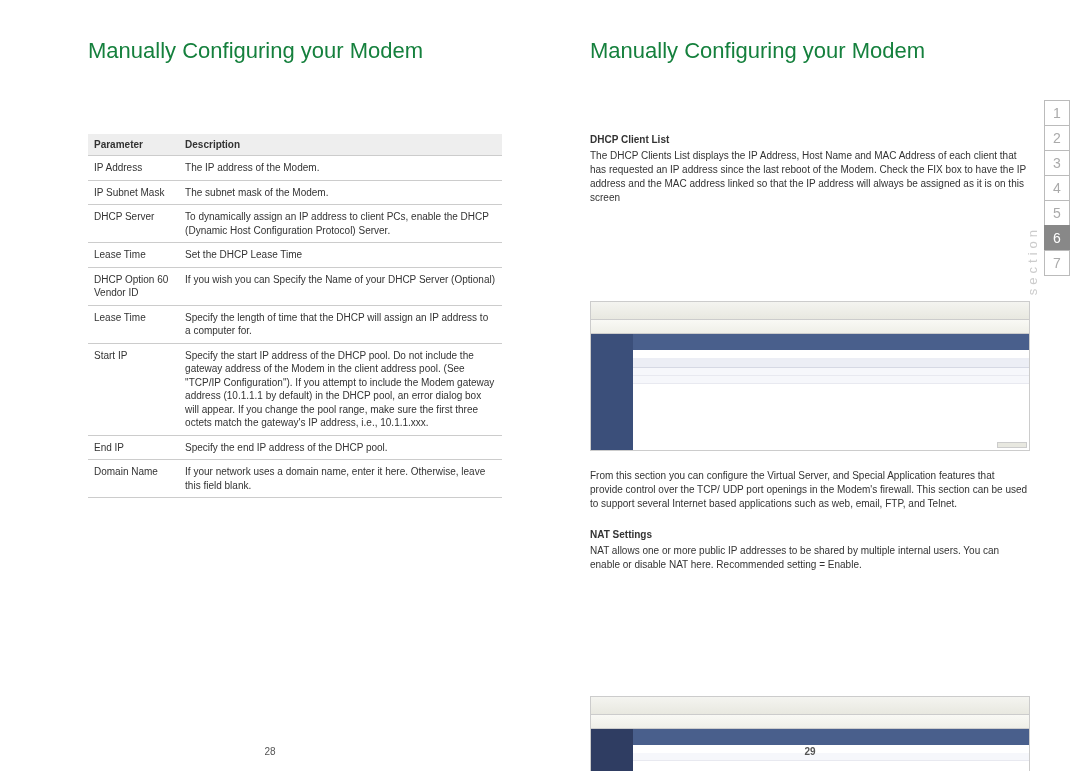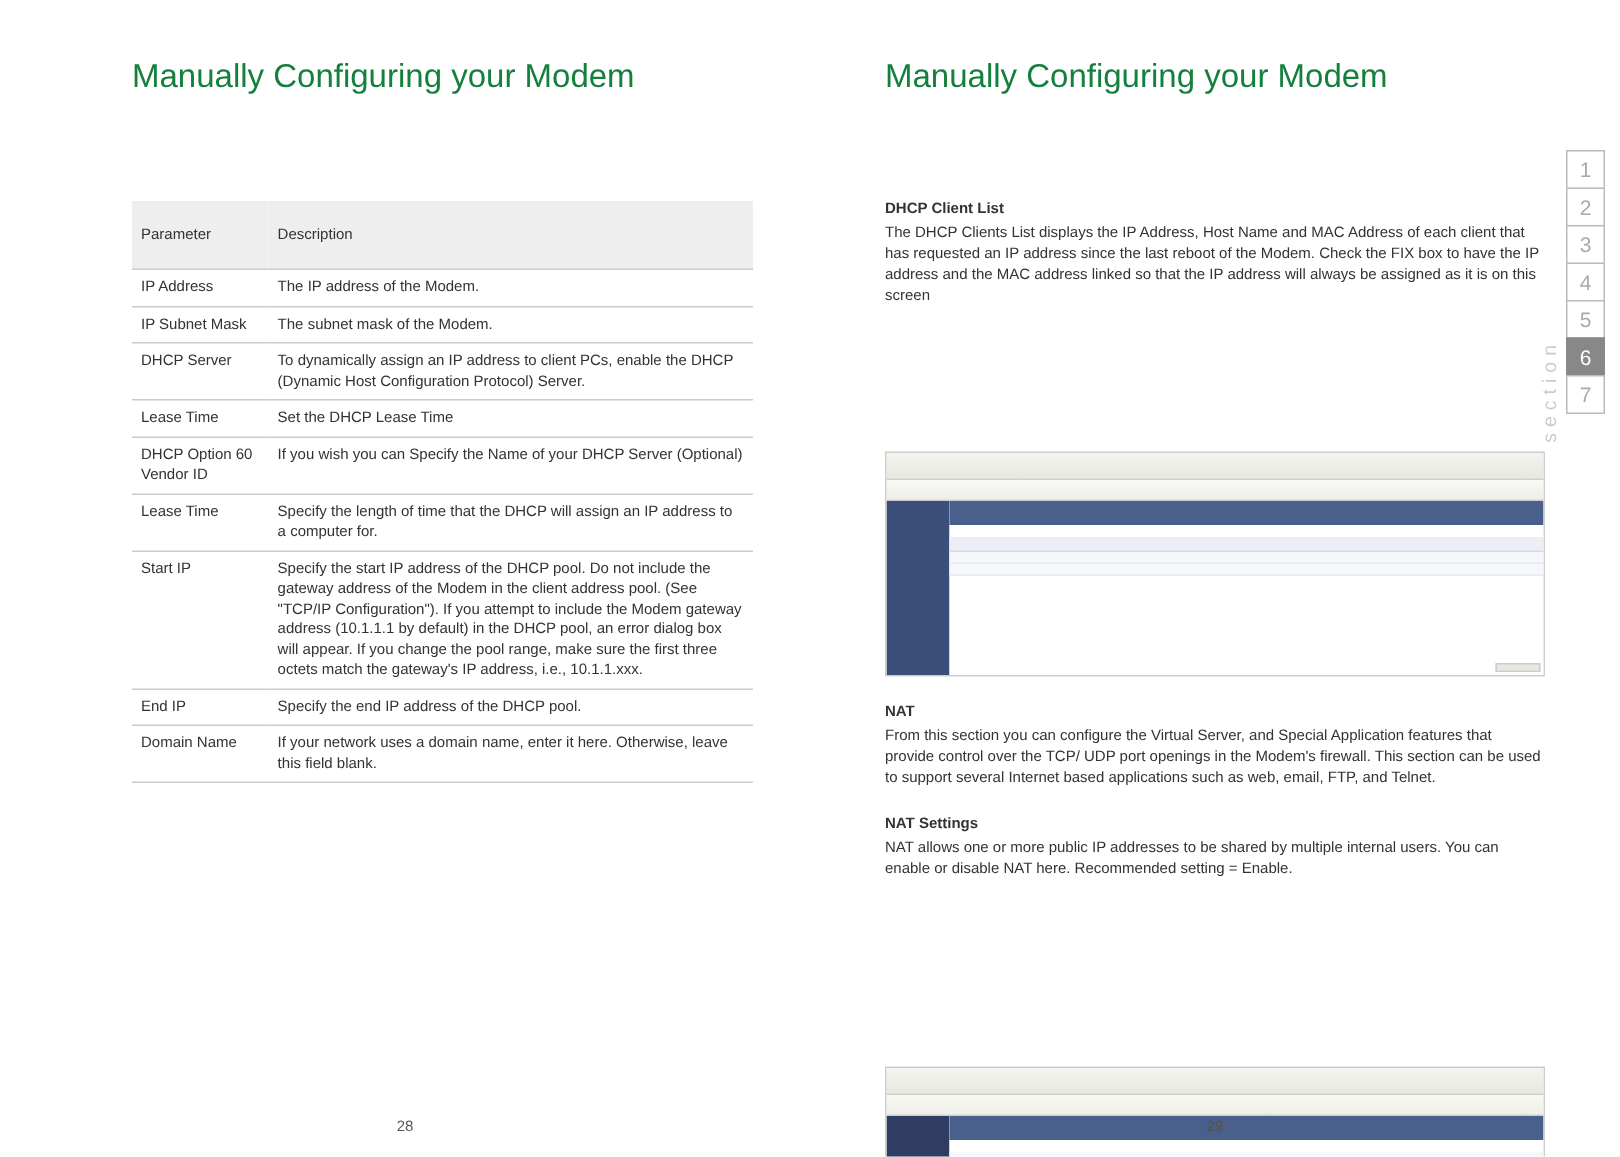--- a/index.html
+++ b/index.html
@@ -33,22 +33,22 @@
   }
   .param-table {
     border-collapse: collapse;
     width: 100%;
     font-size: 10px;
     table-layout: fixed;
   }
   .param-table th {
     background: #eee;
     text-align: left;
-    font-weight: normal;
-    padding: 17px 6px;
+    font-weight: bold;
+    padding: 5px 6px;
     border-bottom: 1px solid #ccc;
     margin-left: 18px;
   }
   .param-table td {
     padding: 5px 6px;
     border-bottom: 1px solid #ccc;
     vertical-align: top;
     line-height: 1.35;
   }
   .param-table col.c1 { width: 22%; }
@@ -227,21 +227,20 @@
               <div class="shot-strip2"></div>
               <div class="shot-strip2"></div>
               <div class="shot-foot"></div>
             </div>
           </div>
         </div>
       </div>
     </div>
 
     <div class="section-block">
-      <div class="section-heading">NAT</div>
       <div class="section-body">From this section you can configure the Virtual Server, and Special Application features that provide control over the TCP/ UDP port openings in the Modem's firewall. This section can be used to support several Internet based applications such as web, email, FTP, and Telnet.</div>
     </div>
 
     <div class="section-block two-col">
       <div class="text">
         <div class="section-heading">NAT Settings</div>
         <div class="section-body">NAT allows one or more public IP addresses to be shared by multiple internal users.  You can enable or disable NAT here. Recommended setting = Enable.</div>
       </div>
       <div class="shot">
         <div class="screenshot">

